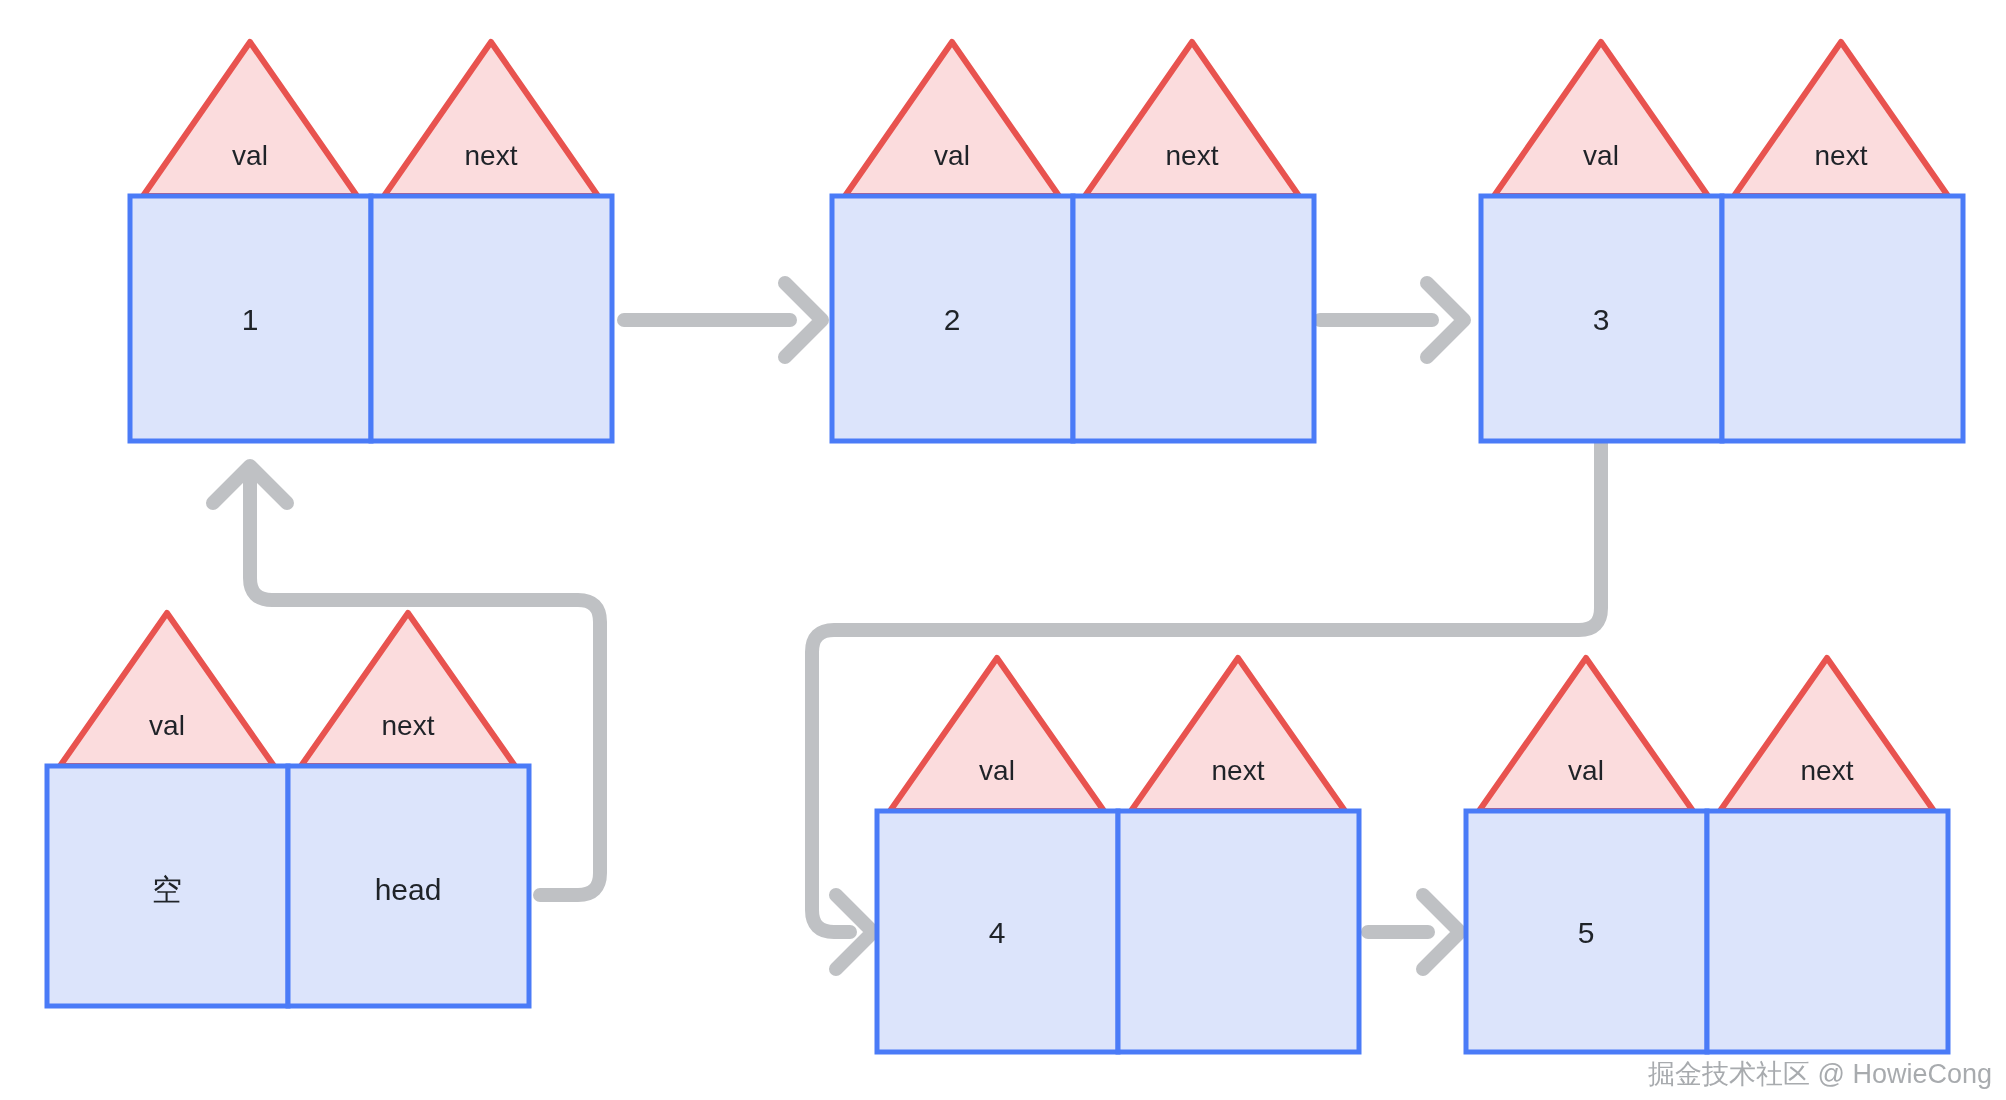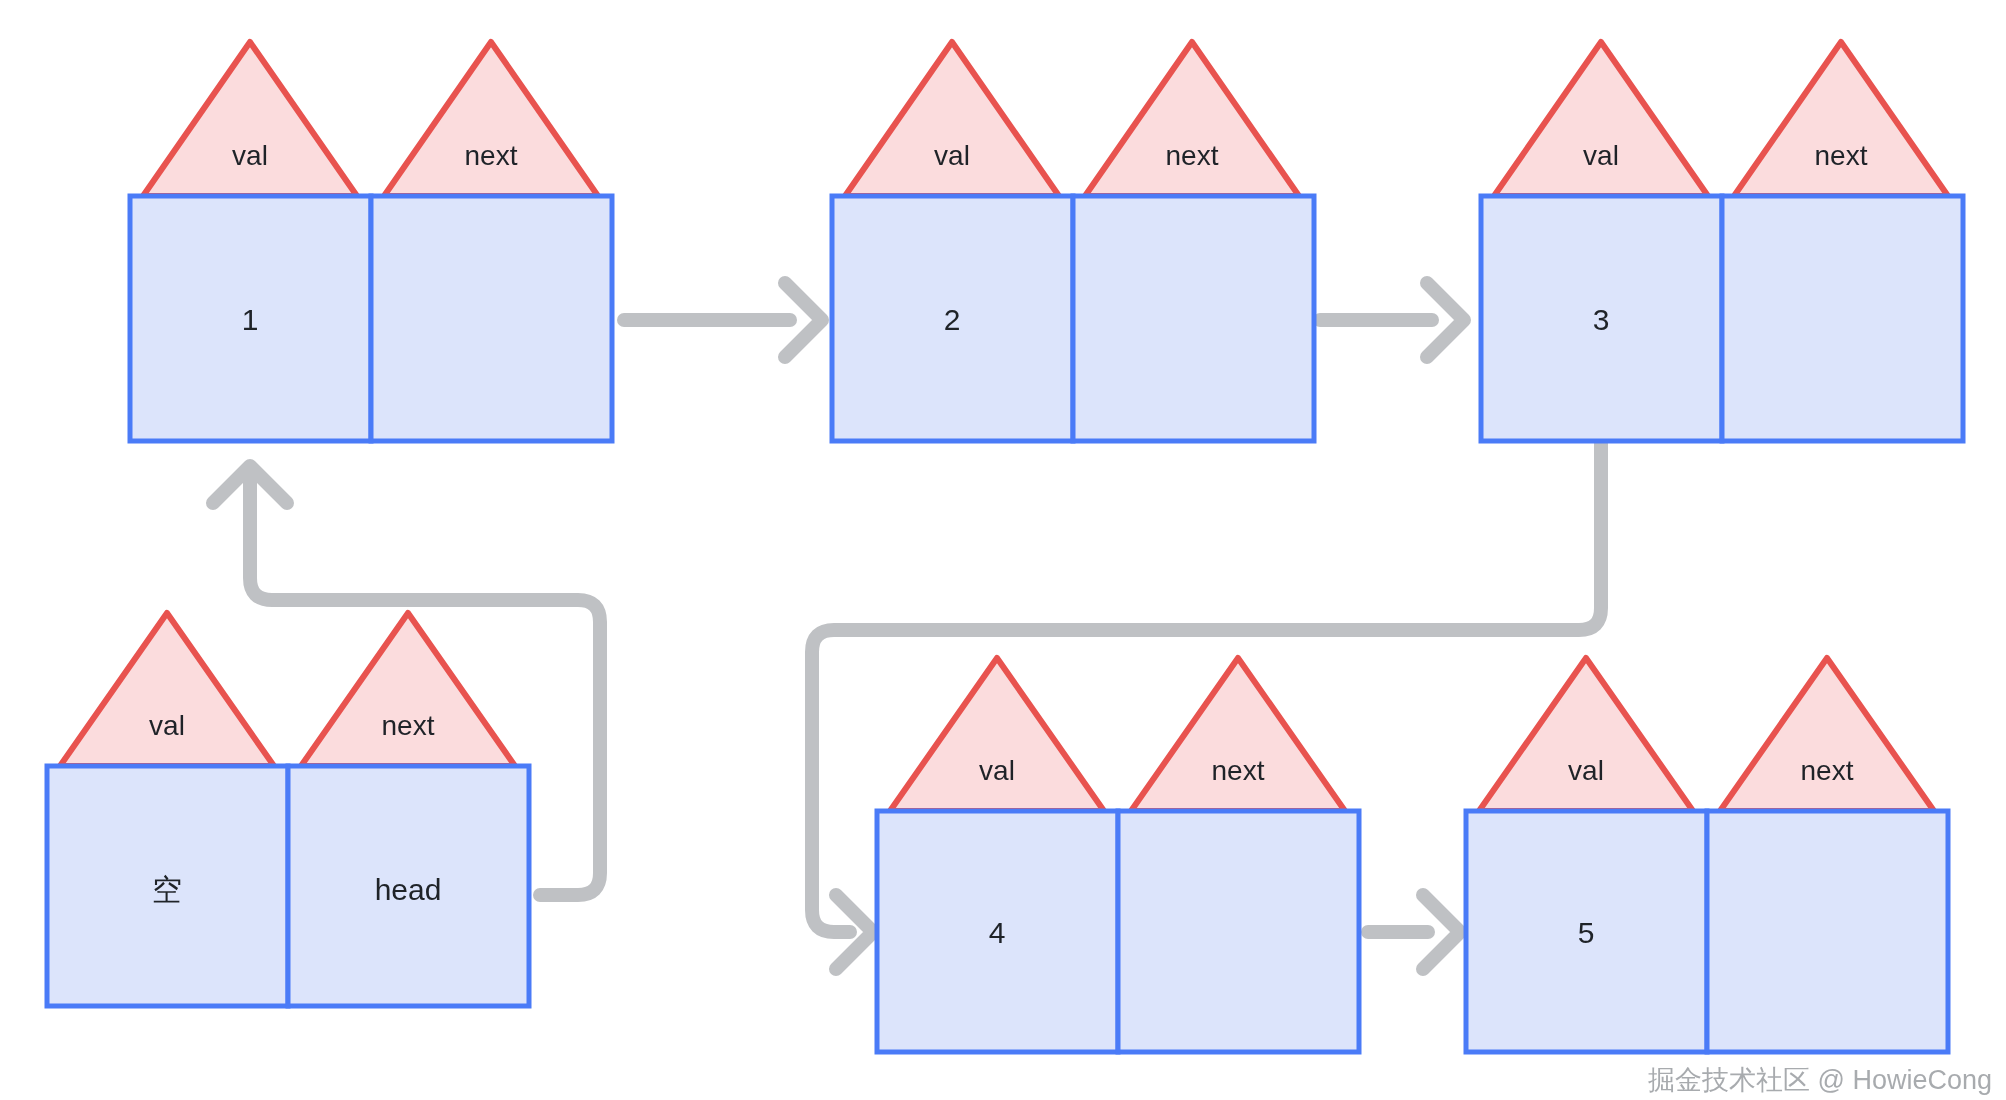--- a/index.html
+++ b/index.html
@@ -59,21 +59,21 @@
   .arrowhead {
     fill: none;
     stroke: #bfc1c4;
     stroke-width: 14;
     stroke-linecap: round;
     stroke-linejoin: round;
   }
   .watermark {
     position: absolute;
     right: 14px;
-    bottom: 2px;
+    bottom: 8px;
     font-size: 27px;
     color: #8b8f94;
     opacity: 0.75;
     font-family: "Liberation Sans", "DejaVu Sans", sans-serif;
     white-space: nowrap;
     text-shadow: 1px 1px 0 rgba(255,255,255,0.85);
   }
 </style>
 </head>
 <body>

